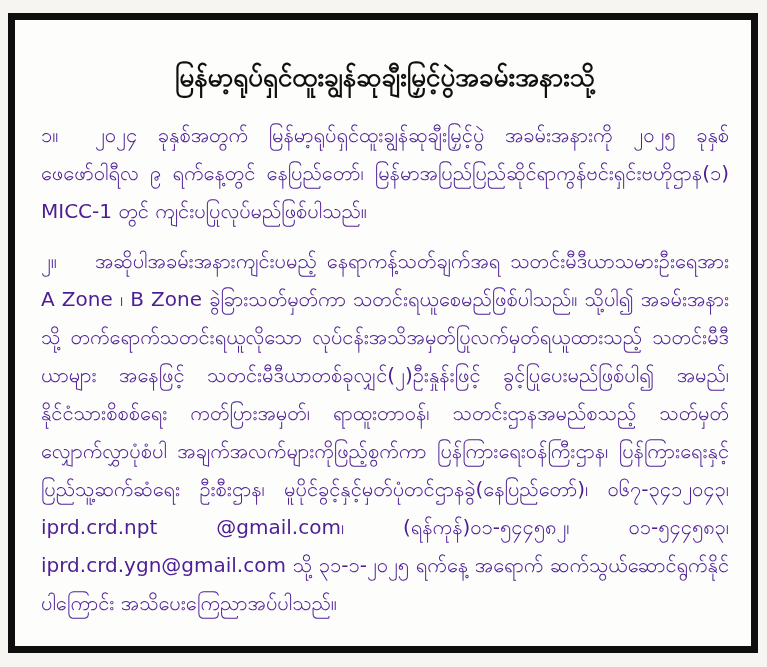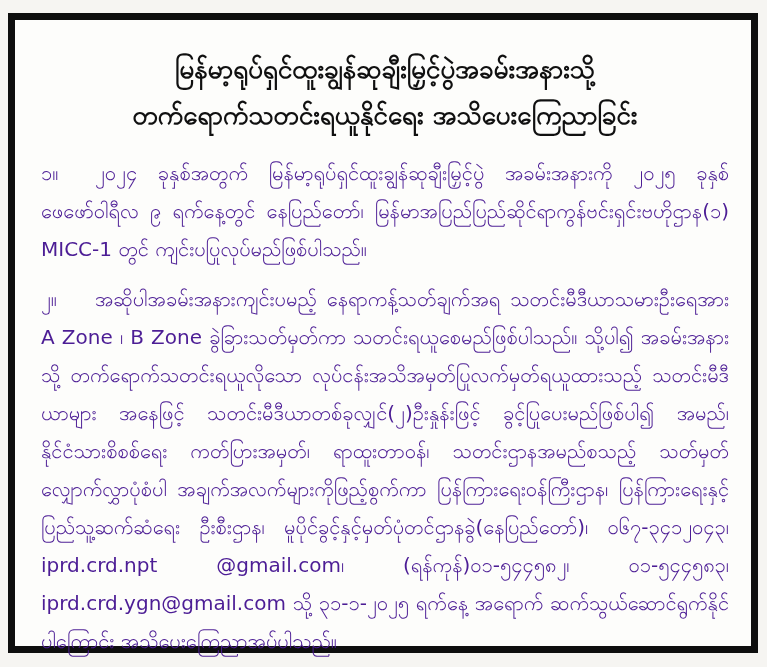--- a/index.html
+++ b/index.html
@@ -21,21 +21,21 @@
     position: absolute;
     left: 8px;
     top: 13px;
     width: 736px;
     height: 626px;
     border: 7px solid #0e0e0e;
     background: #fdfdfb;
     box-sizing: content-box;
   }
   .content {
-    padding: 18px 22px 0 26px;
+    padding: 26px 22px 0 26px;
   }
   .title-block {
     text-align: center;
     font-weight: bold;
     font-size: 26px;
     line-height: 46px;
     margin-top: 8px;
     color: #101010;
   }
   .body-block {
@@ -61,21 +61,20 @@
 </style>
 </head>
 <body>
 
 <div class="page">
   <div class="notice-frame">
     <div class="content">
 
       <div class="title-block">
         <div>မြန်မာ့ရုပ်ရှင်ထူးချွန်ဆုချီးမြှင့်ပွဲအခမ်းအနားသို့</div>
-        <div>တက်ရောက်သတင်းရယူနိုင်ရေး အသိပေးကြေညာခြင်း</div>
       </div>
 
       <div class="body-block">
 
         <p class="para-1"><span class="para-num">၁။</span><span>၂၀၂၄ ခုနှစ်အတွက် မြန်မာ့ရုပ်ရှင်ထူးချွန်ဆုချီးမြှင့်ပွဲ အခမ်းအနားကို ၂၀၂၅ ခုနှစ် ဖေဖော်ဝါရီလ ၉ ရက်နေ့တွင် နေပြည်တော်၊ မြန်မာအပြည်ပြည်ဆိုင်ရာကွန်ဗင်းရှင်းဗဟိုဌာန(၁) MICC-1 တွင် ကျင်းပပြုလုပ်မည်ဖြစ်ပါသည်။</span></p>
 
         <p class="para-2"><span class="para-num">၂။</span><span>အဆိုပါအခမ်းအနားကျင်းပမည့် နေရာကန့်သတ်ချက်အရ သတင်းမီဒီယာသမားဦးရေအား A Zone ၊ B Zone ခွဲခြားသတ်မှတ်ကာ သတင်းရယူစေမည်ဖြစ်ပါသည်။ သို့ပါ၍ အခမ်းအနားသို့ တက်ရောက်သတင်းရယူလိုသော လုပ်ငန်းအသိအမှတ်ပြုလက်မှတ်ရယူထားသည့် သတင်းမီဒီယာများ အနေဖြင့် သတင်းမီဒီယာတစ်ခုလျှင်(၂)ဦးနှုန်းဖြင့် ခွင့်ပြုပေးမည်ဖြစ်ပါ၍ အမည်၊ နိုင်ငံသားစိစစ်ရေး ကတ်ပြားအမှတ်၊ ရာထူးတာဝန်၊ သတင်းဌာနအမည်စသည့် သတ်မှတ်လျှောက်လွှာပုံစံပါ အချက်အလက်များကိုဖြည့်စွက်ကာ ပြန်ကြားရေးဝန်ကြီးဌာန၊ ပြန်ကြားရေးနှင့်ပြည်သူ့ဆက်ဆံရေး ဦးစီးဌာန၊ မူပိုင်ခွင့်နှင့်မှတ်ပုံတင်ဌာနခွဲ(နေပြည်တော်)၊ ၀၆၇-၃၄၁၂၀၄၃၊ </span><span class="email-underline">iprd.crd.npt @gmail.com</span><span>၊ (ရန်ကုန်)၀၁-၅၄၄၅၈၂၊ ၀၁-၅၄၄၅၈၃၊ </span><span class="email-underline">iprd.crd.ygn@gmail.com</span><span> သို့ ၃၁-၁-၂၀၂၅ ရက်နေ့ အရောက် ဆက်သွယ်ဆောင်ရွက်နိုင်ပါကြောင်း အသိပေးကြေညာအပ်ပါသည်။</span></p>
 
       </div>
 

